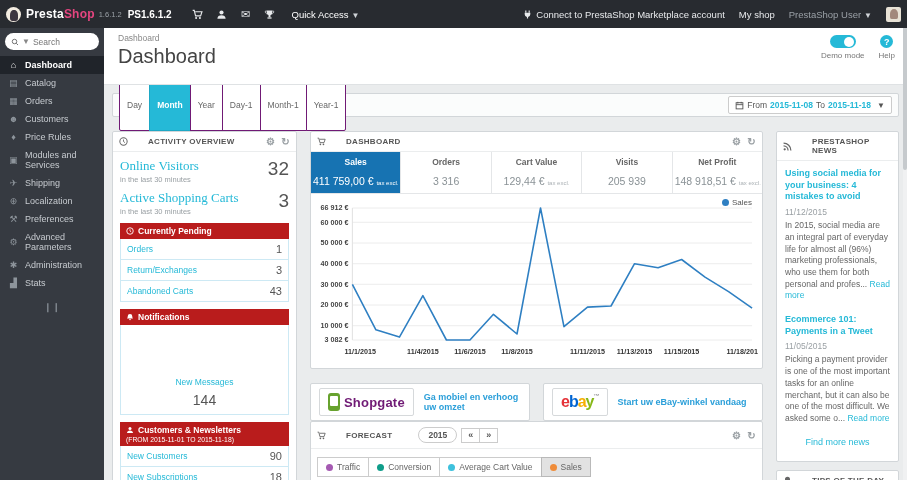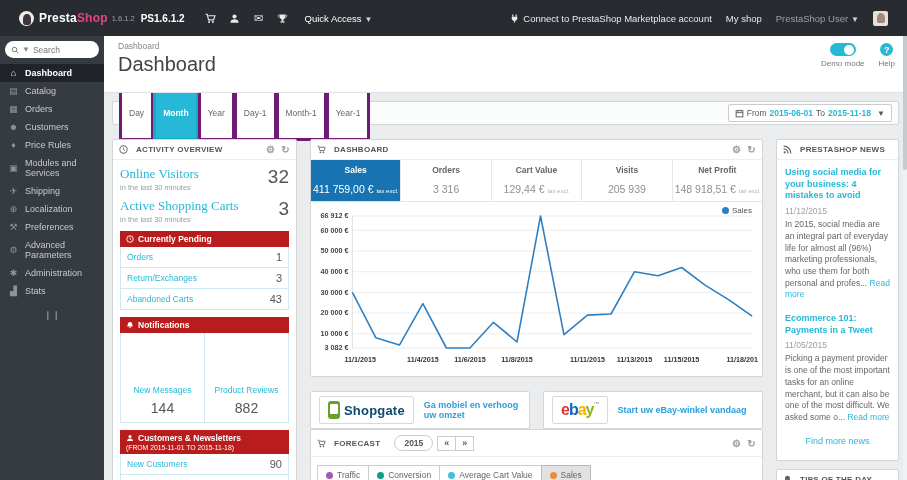--- a/index.html
+++ b/index.html
@@ -1,21 +1,21 @@
 <!DOCTYPE html>
 <html><head>
 <meta charset="utf-8">
 <style>
   * { box-sizing: border-box; margin: 0; padding: 0; }
   html,body { width:907px; height:480px; overflow:hidden; }
   body { font-family:"Liberation Sans", sans-serif; background:#eaeced; color:#555; }
 
   
-  .topbar { position:relative; z-index:5; height:36px; background:#282b30; color:#fff;
-    display:flex; align-items:center; font-size:9.5px; padding:0 19px; }
+  .topbar { position:relative; z-index:5; height:28px; background:#282b30; color:#fff;
+    display:flex; align-items:center; font-size:9.5px; padding:0 6px; }
   .topbar .logo-circle { width:15px; height:15px; border-radius:50%; background:#f3ece1;
     position:relative; margin-right:5px; overflow:hidden; flex:none;}
   .topbar .logo-circle:after { content:""; position:absolute; left:4px; top:3px; width:8px; height:11px;
     background:#3d3640; border-radius:45% 45% 30% 30%; }
   .brand { font-size:12px; font-weight:bold; letter-spacing:.2px; }
   .brand .shop { color:#e4457f; }
   .version { color:#9aa0a6; font-size:7.5px; margin:0 6px 0 4px; }
   .shopname { font-weight:bold; font-size:10px; margin-right:14px; }
   .tb-icon { width:24px; text-align:center; color:#e8eaec; cursor:pointer; display:flex; justify-content:center; }
   .tb-icon svg { width:11px; height:11px; }
@@ -59,37 +59,37 @@
   .toggle:after { content:""; position:absolute; right:2px; top:1.5px; width:10px; height:10px;
     background:#fff; border-radius:50%; }
   .help-bubble { width:13px; height:13px; border-radius:50%; background:#25b9d7; color:#fff;
     font-size:9px; font-weight:bold; display:flex; align-items:center; justify-content:center; }
 
   .content { padding:8px 8px 0 8px; flex:1; overflow:hidden; }
 
   .daterow { background:#fbfcfc; border:1px solid #d2d6d9; border-radius:2px; height:24px;
     display:flex; align-items:center; padding:0 6px; margin-bottom:14px; }
   .btn-group { display:flex; }
-  .btn-group .fbtn { font-size:8.5px; color:#666; background:#fff; border:3px solid #701a75;
+  .btn-group .fbtn { font-size:8.5px; color:#666; background:#fff; border:1px solid #701a75;
     padding:20px 7px; cursor:pointer; margin-left:-1px; }
   .btn-group .fbtn:first-child { margin-left:0; border-radius:2px 0 0 2px; }
   .btn-group .fbtn:last-child { border-radius:0 2px 2px 0; }
   .btn-group .fbtn.active { background:#25b9d7; border-color:#1ea8c5; color:#fff; font-weight:bold; }
   .daterange { margin-left:auto; background:#fff; border:1px solid #ccc; border-radius:2px;
     font-size:8.5px; color:#555; padding:3px 6px; display:flex; align-items:center; gap:3px; cursor:pointer; }
   .daterange svg { width:9px; height:9px; color:#555; }
   .daterange b { color:#25b9d7; }
 
   .columns { display:flex; gap:13px; height:358px; overflow:hidden; }
   .col-left { width:185px; flex:none; }
   .col-mid { flex:1; min-width:0; display:flex; flex-direction:column; }
   .col-right { width:123px; flex:none; display:flex; flex-direction:column; }
 
   .panel { background:#fff; border:1px solid #d2d6d9; border-radius:2px; }
-  .panel-hd { display:flex; align-items:center; gap:8px; padding:5px 6px; font-size:8px;
+  .panel-hd { display:flex; align-items:center; gap:20px; padding:5px 6px; font-size:8px;
     font-weight:bold; color:#555; letter-spacing:.3px; border-bottom:1px solid #ebedee; }
   .panel-hd svg { width:9px; height:9px; color:#666; flex:none; }
   .hd-tools { margin-left:auto; display:flex; gap:6px; color:#9aa0a4; font-size:10px; }
   .hd-tools span { cursor:pointer; line-height:9px; }
 
   
   .activity { height:100%; overflow:hidden; }
   .act-body { padding:6px 7px; }
   .bigstat { position:relative; margin-bottom:6px; }
   .bigstat .bs-label { color:#25b9d7; font-size:13px; cursor:pointer;font-family:Liberation Serif, serif; }
@@ -126,21 +126,21 @@
   svg.chart text.ytick { font-size:7.3px; font-weight:bold; fill:#444; font-family:"Liberation Sans",sans-serif; }
   svg.chart text.xtick { font-size:7.3px; font-weight:bold; fill:#333; font-family:"Liberation Sans",sans-serif; }
 
   
   .banners { display:flex; gap:13px; margin-top:14px; }
   .banner { flex:1; display:flex; align-items:center; gap:10px; padding:5px 8px; height:38px; }
   .logo-box { border:1px solid #d6d9db; border-radius:2px; background:#fff; padding:3px 8px;
     display:flex; align-items:center; gap:4px; height:28px; }
   .shopgate-phone { width:12px; height:18px; background:#6aா; background:#67a22e; border-radius:3px; position:relative; }
   .shopgate-phone:after { content:""; position:absolute; left:2px; top:2.5px; width:8px; height:10px; background:#fff; border-radius:1px; }
-  .shopgate-text { font-size:13px; color:#0c4a6e; font-weight:bold; letter-spacing:.2px; }
+  .shopgate-text { font-size:13px; color:#701a75; font-weight:bold; letter-spacing:.2px; }
   .ebay-text { font-size:16px; font-weight:bold; letter-spacing:-1px; }
   .ebay-text .e{color:#e53238}.ebay-text .b{color:#0064d2}.ebay-text .a{color:#f5af02}.ebay-text .y{color:#86b817}
   .ebay-tm { font-size:6px; color:#999; vertical-align:top; }
   .banner-link { font-size:9px; color:#2b9fd9; font-weight:bold; cursor:pointer; }
 
   
   .forecast { flex:1; overflow:hidden; }
   .fc-hd-extra { display:flex; align-items:center; gap:5px; margin-left:6px; }
   .year-btn { border:1px solid #ccc; border-radius:8px; background:#fff; font-size:8.5px; font-weight:bold;
     color:#555; padding:2px 9px; cursor:pointer; }
@@ -301,21 +301,21 @@
           <button class="fbtn">Day-1</button>
           <button class="fbtn">Month-1</button>
           <button class="fbtn">Year-1</button>
         </div>
         <div class="daterange">
           <svg viewBox="0 0 16 16">
               <rect x="2" y="3" width="12" height="11" fill="none" stroke="currentColor" stroke-width="1.6"></rect>
               <path d="M2 6.5h12M5 1.5v3M11 1.5v3" stroke="currentColor" stroke-width="1.6"></path>
             </svg>
           <span>From</span>
-          <b>2015-06-01</b>
+          <b>2015-11-08</b>
           <span>To</span>
           <b>2015-11-18</b>
           <span class="caret" style="color:#555">▼</span>
         </div>
       </div>
 
       <div class="columns">
 
         <div class="col-left">
           <div class="panel activity">
@@ -370,24 +370,20 @@
                       <path d="M8 2a4.5 4.5 0 0 0-4.5 4.5c0 3-1.5 4.5-1.5 4.5h12s-1.5-1.5-1.5-4.5A4.5 4.5 0 0 0 8 2z" fill="currentColor"></path>
                       <circle cx="8" cy="13.2" r="1.5" fill="currentColor"></circle>
                     </svg>
                     <span>Notifications</span>
                   </span>
               </div>
               <div class="duo">
                 <div class="cell">
                     <div class="lbl">New Messages</div>
                     <div class="val">144</div>
-                  </div>
-                <div class="cell">
-                    <div class="lbl">Product Reviews</div>
-                    <div class="val">882</div>
                   </div>
               </div>
 
               <div class="subsec-hd">
                 <span class="t">
                     <svg viewBox="0 0 16 16">
                       <circle cx="8" cy="5" r="3" fill="currentColor"></circle>
                       <path d="M2 14c0-3.3 2.7-5 6-5s6 1.7 6 5z" fill="currentColor"></path>
                     </svg>
                     <span>Customers &amp; Newsletters</span>

